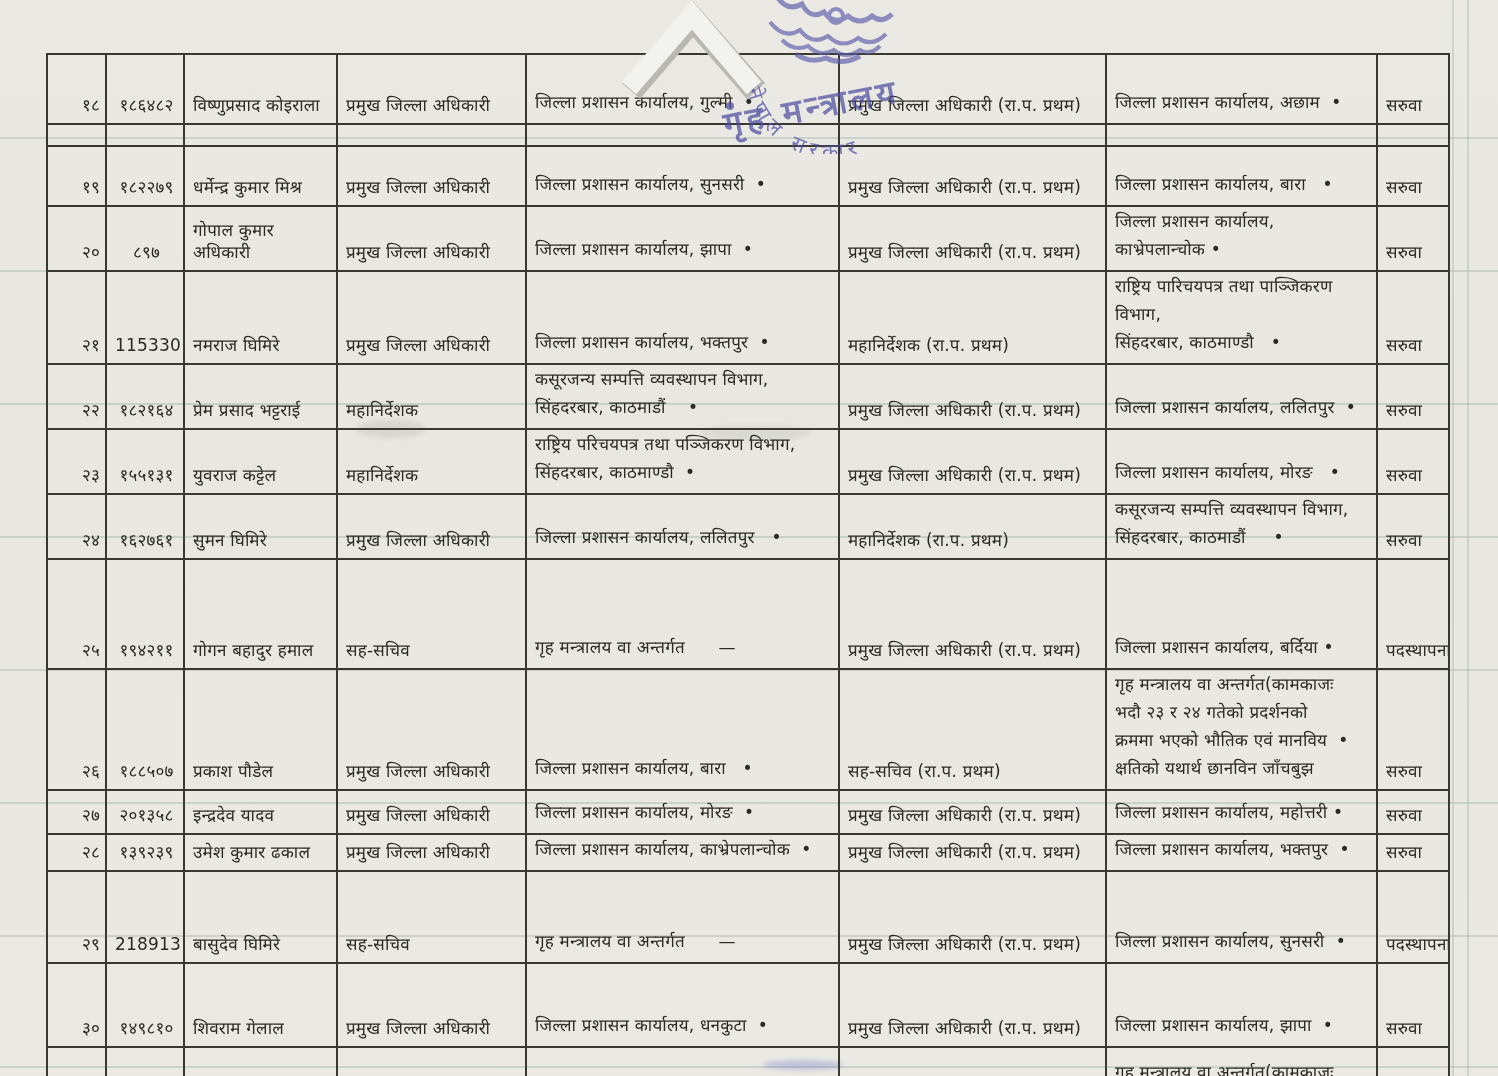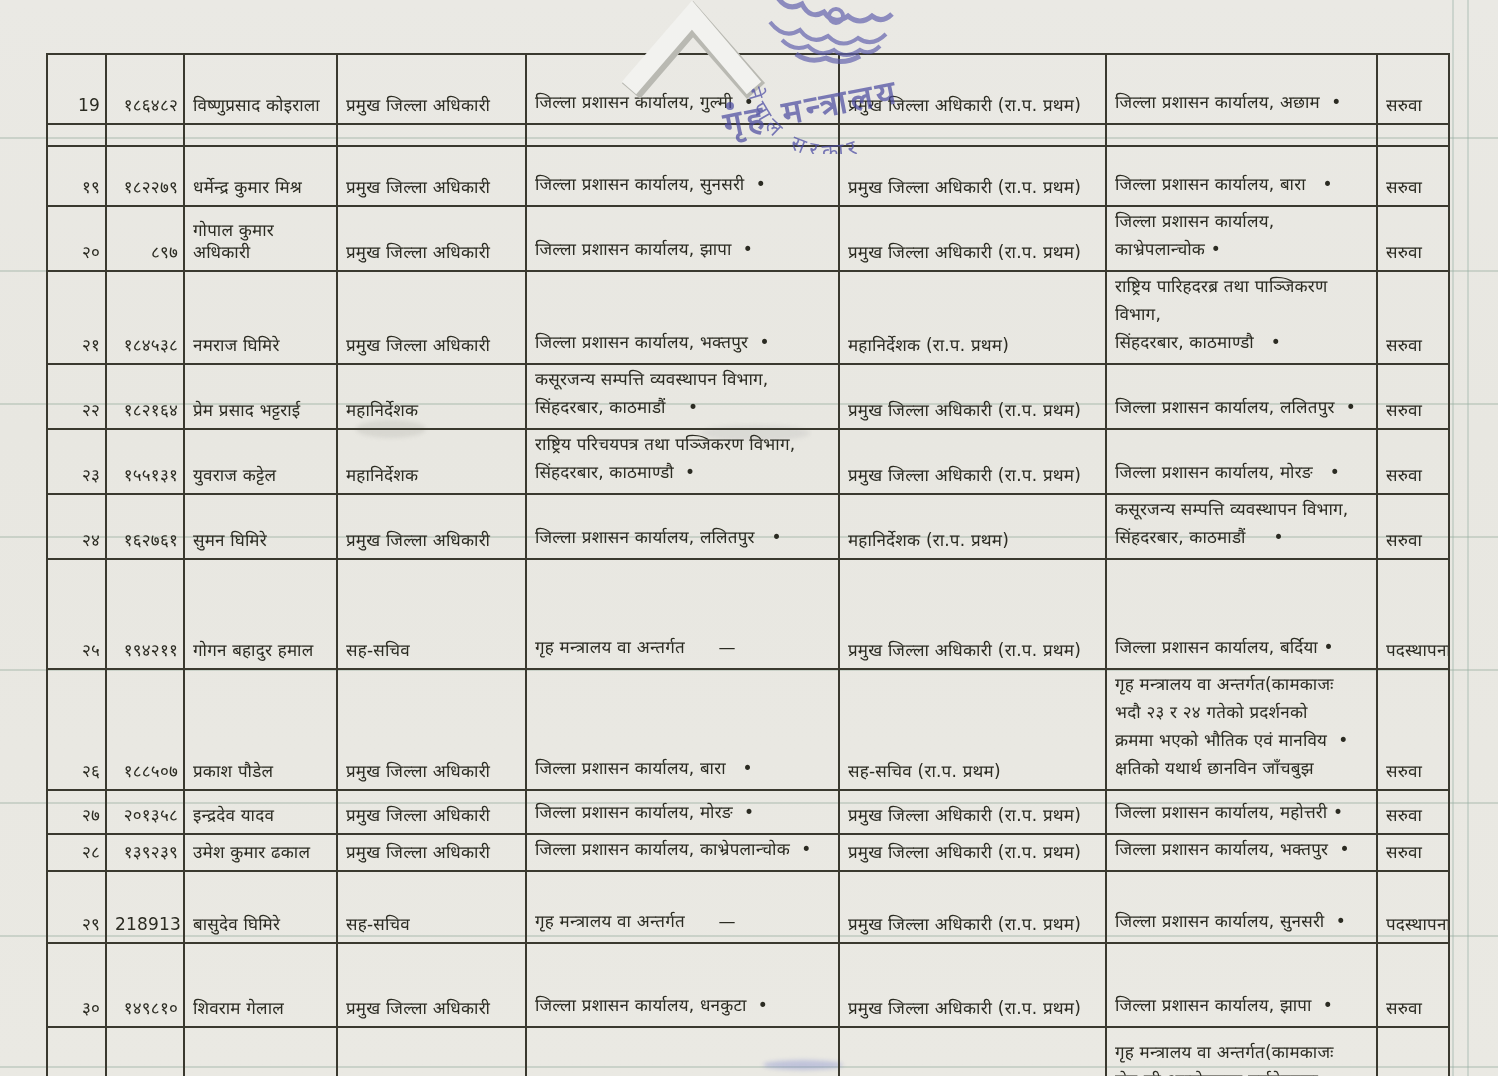--- a/index.html
+++ b/index.html
@@ -30,21 +30,21 @@
     border:2px solid #3a392f;
     vertical-align:bottom;
     padding:0 5px 7px 8px;
     font-size:17px;line-height:22px;
     color:#2b2b22;
     overflow:hidden;
     letter-spacing:.2px;
   }
   table.sheet td div{line-height:28px;}
   td.c-sn{text-align:right;padding-right:9px;}
-  td.c-emp-no{text-align:right;padding-right:5px;}
+  td.c-emp-no{text-align:center;padding-right:5px;}
   td.c-remark{padding-left:6px;}
   col.w-sn{width:59px;} col.w-emp{width:78px;} col.w-name{width:153px;}
   col.w-pos{width:189px;} col.w-office{width:313px;} col.w-newpos{width:267px;}
   col.w-newoffice{width:271px;} col.w-remark{width:72px;}
   
   .chevron{position:absolute;left:600px;top:0;pointer-events:none;}
   
   .stamp{position:absolute;left:718px;top:-6px;pointer-events:none;opacity:.88;}
   
   .smudge{position:absolute;pointer-events:none;filter:blur(2px);border-radius:50%;}
@@ -77,21 +77,21 @@
         <col class="w-emp">
         <col class="w-name">
         <col class="w-pos">
       <col class="w-office">
         <col class="w-newpos">
         <col class="w-newoffice">
         <col class="w-remark">
     </colgroup>
     <tbody>
         <tr style="height: 70px;">
-          <td class="c-sn">19</td>
+          <td class="c-sn">१८</td>
           <td class="c-emp-no">१८६४८२</td>
           <td class="c-name">विष्णुप्रसाद कोइराला</td>
           <td class="c-position">प्रमुख जिल्ला अधिकारी</td>
           <td class="c-current-office">
             <div>जिल्ला प्रशासन कार्यालय, गुल्मी&nbsp;&nbsp;•</div>
           </td>
           <td class="c-new-position">प्रमुख जिल्ला अधिकारी (रा.प. प्रथम)</td>
           <td class="c-new-office">
             <div>जिल्ला प्रशासन कार्यालय, अछाम&nbsp;&nbsp;•</div>
           </td>
@@ -130,29 +130,29 @@
             <div>जिल्ला प्रशासन कार्यालय, झापा&nbsp;&nbsp;•</div>
           </td>
           <td class="c-new-position">प्रमुख जिल्ला अधिकारी (रा.प. प्रथम)</td>
           <td class="c-new-office">
             <div>जिल्ला प्रशासन कार्यालय, काभ्रेपलान्चोक&nbsp;•</div>
           </td>
           <td class="c-remark">सरुवा</td>
         </tr>
         <tr style="height: 60px;">
           <td class="c-sn">२१</td>
-          <td class="c-emp-no">१८४५३८</td>
+          <td class="c-emp-no">115330</td>
           <td class="c-name">नमराज घिमिरे</td>
           <td class="c-position">प्रमुख जिल्ला अधिकारी</td>
           <td class="c-current-office">
             <div>जिल्ला प्रशासन कार्यालय, भक्तपुर&nbsp;&nbsp;•</div>
           </td>
           <td class="c-new-position">महानिर्देशक (रा.प. प्रथम)</td>
           <td class="c-new-office">
-            <div>राष्ट्रिय पारिहदरब्र तथा पाञ्जिकरण विभाग,</div>
+            <div>राष्ट्रिय पारिचयपत्र तथा पाञ्जिकरण विभाग,</div>
             <div>सिंहदरबार, काठमाण्डौ&nbsp;&nbsp;&nbsp;•</div>
           </td>
           <td class="c-remark">सरुवा</td>
         </tr>
         <tr style="height: 60px;">
           <td class="c-sn">२२</td>
           <td class="c-emp-no">१८२१६४</td>
           <td class="c-name">प्रेम प्रसाद भट्टराई</td>
           <td class="c-position">महानिर्देशक</td>
           <td class="c-current-office">
@@ -247,21 +247,21 @@
           <td class="c-position">प्रमुख जिल्ला अधिकारी</td>
           <td class="c-current-office">
             <div>जिल्ला प्रशासन कार्यालय, काभ्रेपलान्चोक&nbsp;&nbsp;•</div>
           </td>
           <td class="c-new-position">प्रमुख जिल्ला अधिकारी (रा.प. प्रथम)</td>
           <td class="c-new-office">
             <div>जिल्ला प्रशासन कार्यालय, भक्तपुर&nbsp;&nbsp;•</div>
           </td>
           <td class="c-remark">सरुवा</td>
         </tr>
-        <tr style="height: 72px;">
+        <tr style="height: 92px;">
           <td class="c-sn">२९</td>
           <td class="c-emp-no">218913</td>
           <td class="c-name">बासुदेव घिमिरे</td>
           <td class="c-position">सह-सचिव</td>
           <td class="c-current-office">
             <div>गृह मन्त्रालय वा अन्तर्गत&nbsp;&nbsp;&nbsp;&nbsp;&nbsp;&nbsp;—</div>
           </td>
           <td class="c-new-position">प्रमुख जिल्ला अधिकारी (रा.प. प्रथम)</td>
           <td class="c-new-office">
             <div>जिल्ला प्रशासन कार्यालय, सुनसरी&nbsp;&nbsp;•</div>

